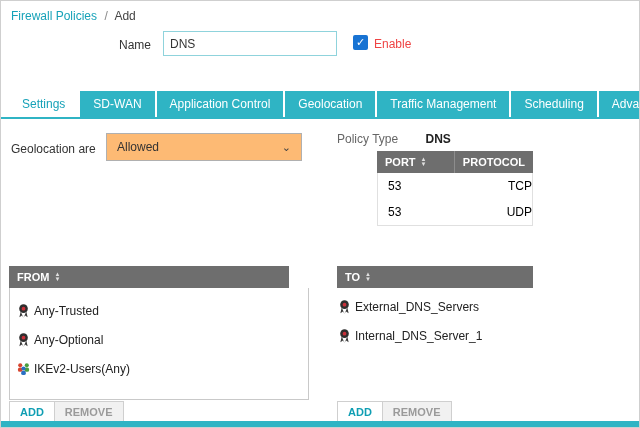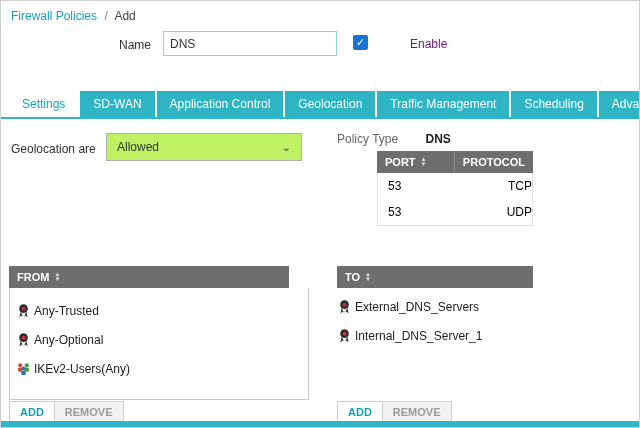--- a/index.html
+++ b/index.html
@@ -26,39 +26,39 @@
   .name-input {
     position: absolute; top: 30px; left: 162px; width: 174px; height: 25px;
     border: 1px solid #8fd3dc; padding: 0 6px; font-size: 12px; color: #333;
     font-family: "Liberation Sans", sans-serif; outline: none;
   }
   .enable-box {
     position: absolute; top: 34px; left: 352px; width: 15px; height: 15px;
     background: #1873d3; border-radius: 2px; color: #fff;
     font-size: 11px; line-height: 15px; text-align: center; cursor: pointer;
   }
-  .enable-label { position: absolute; top: 36px; left: 373px; color: #701a75; margin-left: 36px; }
+  .enable-label { position: absolute; top: 36px; left: 373px; color: #ef4444; }
   
   .tabs {
     position: absolute; top: 90px; left: 8px; right: 0; height: 26px;
     display: flex; gap: 2px; overflow: hidden; white-space: nowrap;
   }
   .tab {
     background: #2fb4c4; color: #fff; padding: 6px 13px; font-size: 12px;
     cursor: pointer; flex: 0 0 auto;
   }
   .tab.active { background: #fff; color: #17a2b8; }
   .tab-underline {
     position: absolute; top: 116px; left: 0; right: 0; height: 2px; background: #2fb4c4;
   }
   
   .connections-label { position: absolute; top: 141px; left: 10px; color: #333; }
   .connections-select {
     position: absolute; top: 132px; left: 105px; width: 196px; height: 28px;
-    border: 1px solid #b0b0b0; background: #bef264; display: flex;
+    border: 1px solid #b0b0b0; background: #fdba74; display: flex;
     align-items: center; padding: 0 10px; cursor: pointer;
   }
   .connections-select .sel-value { flex: 1; color: #333; }
   .chevron { color: #444; font-size: 11px; }
   
   .policy-type { position: absolute; top: 131px; left: 336px; }
   .policy-type .pt-label { color: #666; margin-right: 24px; }
   .policy-type .pt-value { color: #222; font-weight: bold; }
   
   .grid-header {

